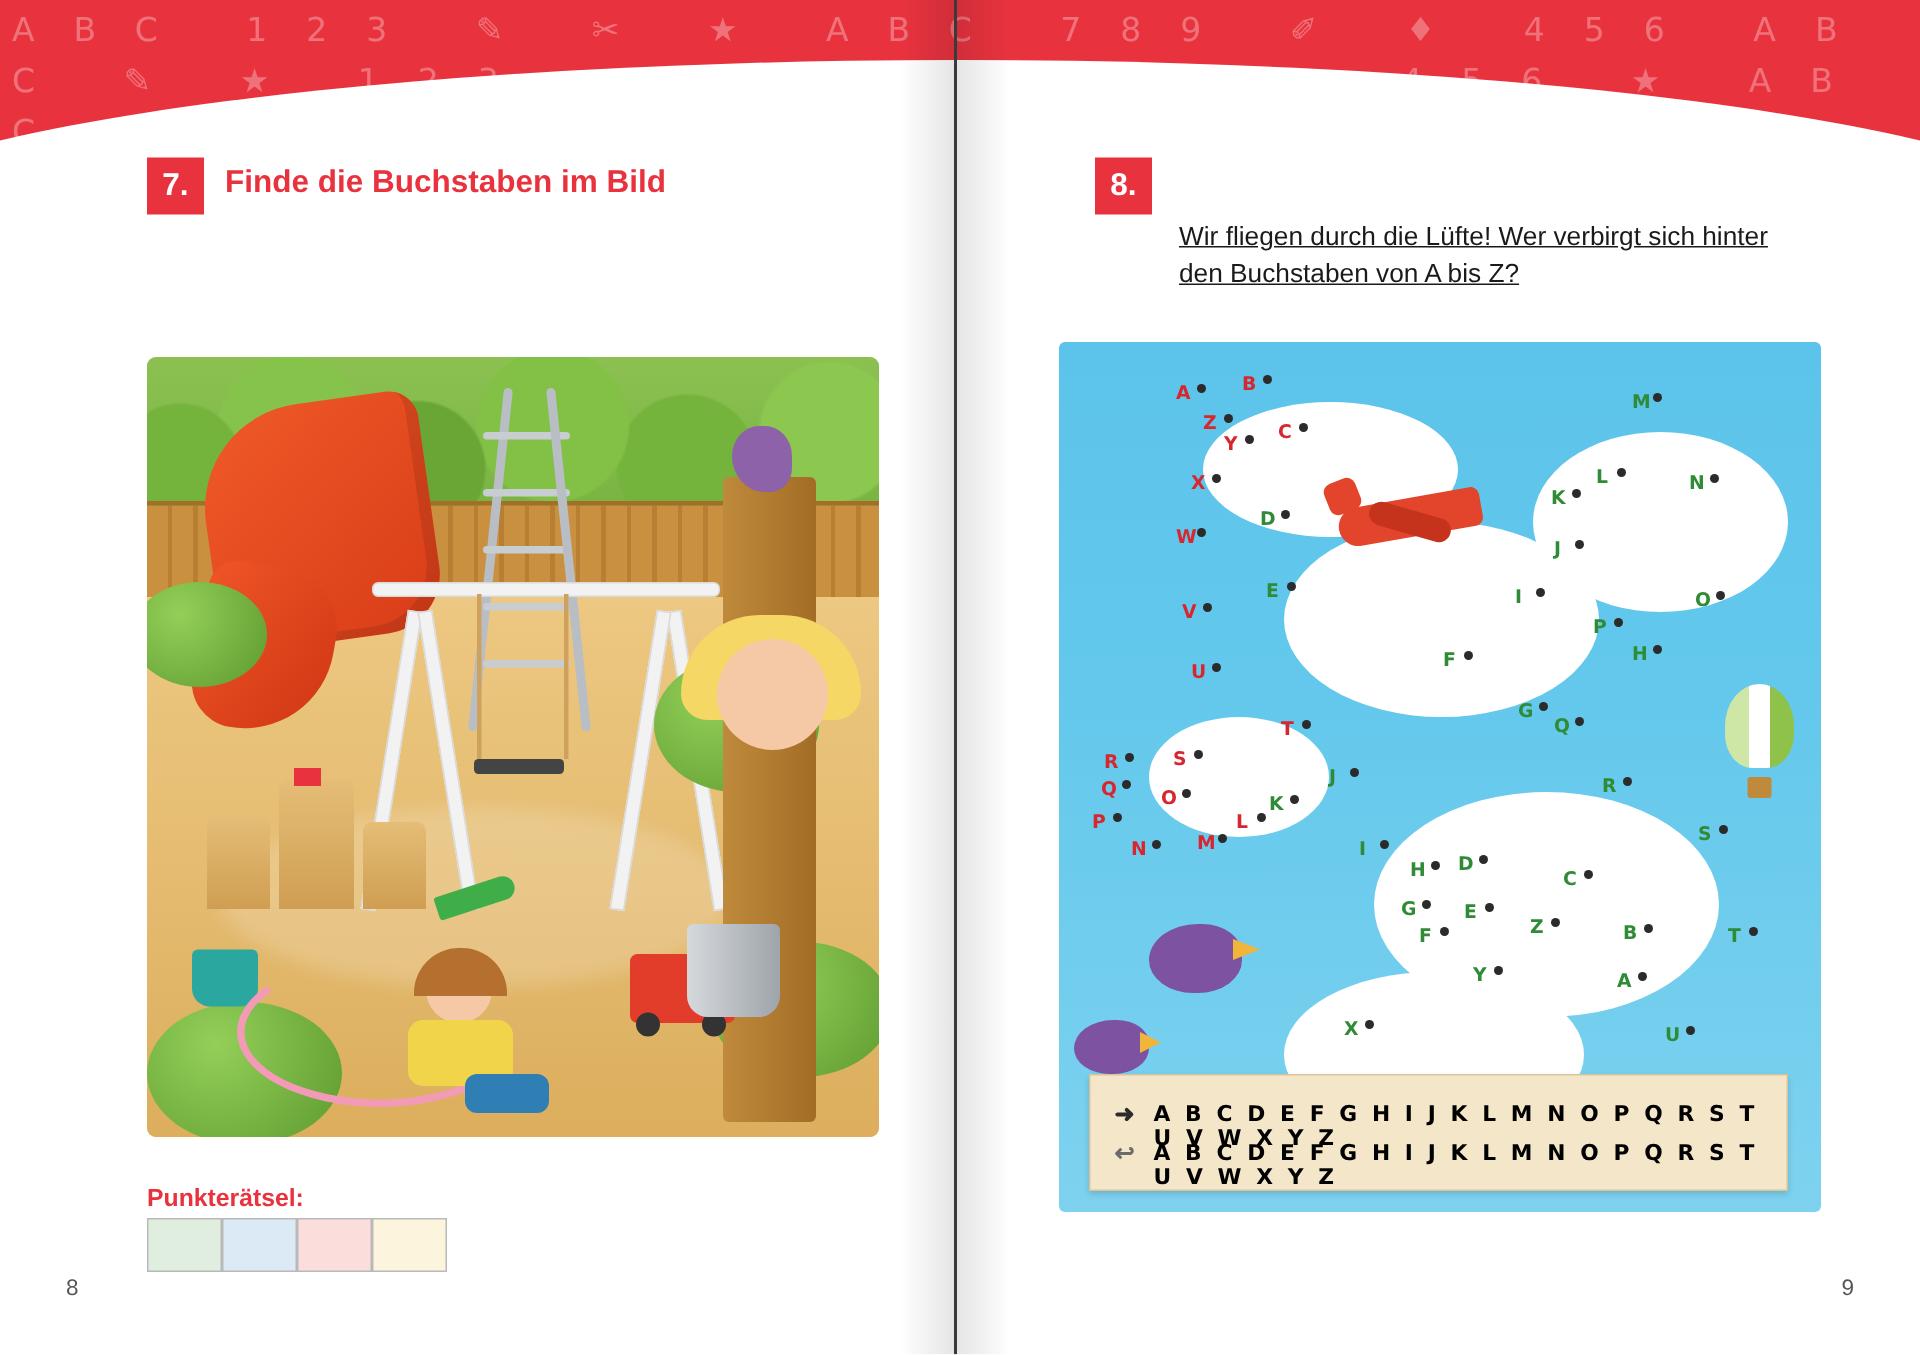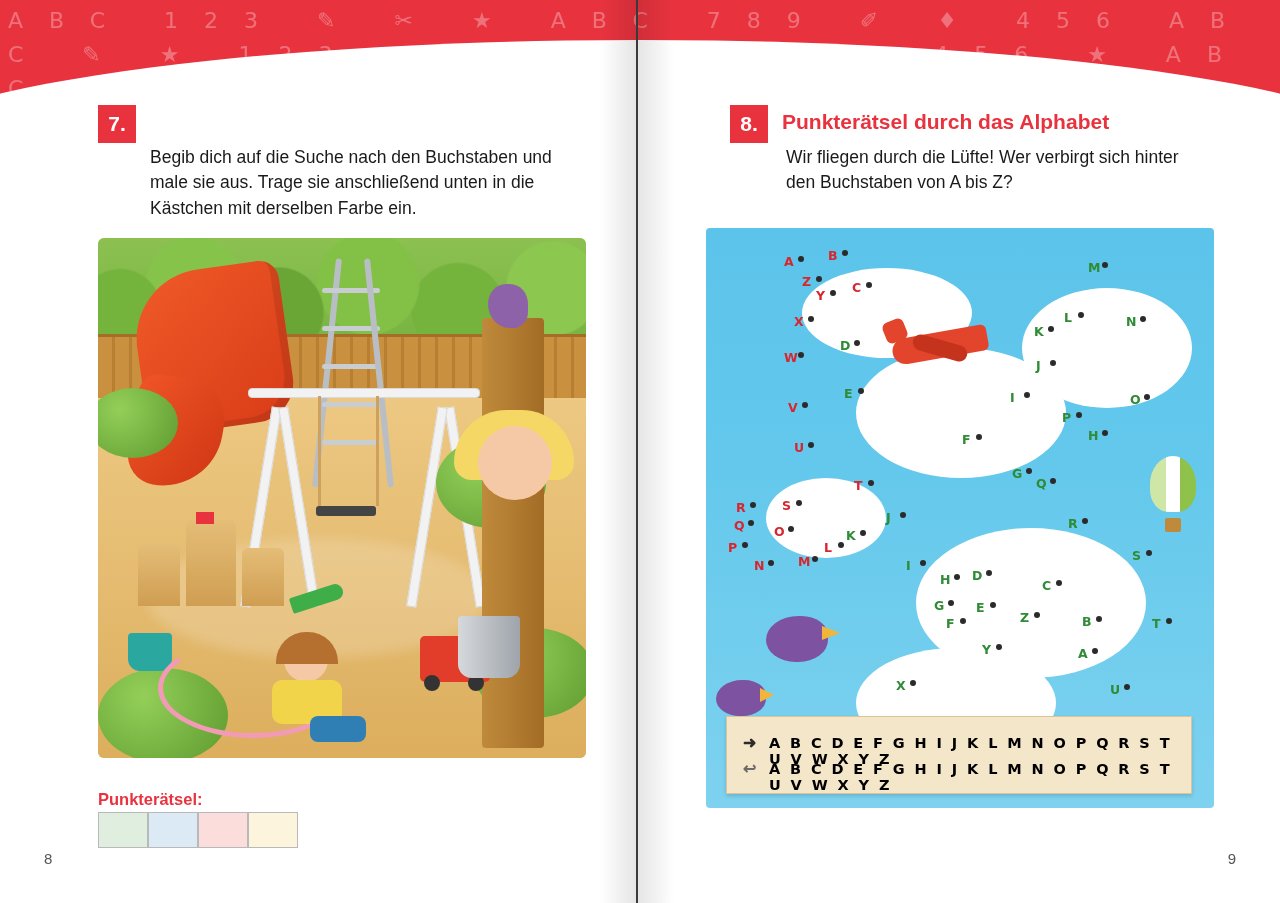--- a/index.html
+++ b/index.html
@@ -410,23 +410,23 @@
 
   <div class="banner">
     <div class="banner-doodles">ABC 123 ✎ ✂ ★ ABC 789 ✐ ♦ 456 ABC ✎ ★ 123 ✂ ABC ♦ 789 ✐ 456 ★ ABC ✎ 123</div>
     <div class="banner-curve"></div>
   </div>
 
   <div class="side-left">
 
     <div class="task-head" style="left:98px; top:105px;">
       <div class="task-num">7.</div>
+      <div class="task-title">Finde die Buchstaben im Bild</div>
     </div>
 
-    <div class="task-desc" style="left:150px; top:145px; width:440px;">Begib dich auf die Suche nach den Buchstaben und male sie aus. Trage sie anschließend unten in die Kästchen mit derselben Farbe ein.</div>
 
     <div class="illus-left">
       <div class="sky-grass"></div>
       <div class="hedge-top"></div>
       <div class="fence"></div>
       <div class="sand"></div>
       <div class="sand-path"></div>
 
       <div class="slide-body"></div>
       <div class="slide-chute"></div>
@@ -494,24 +494,23 @@
   </div>
 
   <div class="spine-shadow-l"></div>
   <div class="spine-shadow-r"></div>
   <div class="spine"></div>
 
   <div class="side-right">
 
     <div class="task-head" style="left:92px; top:105px;">
       <div class="task-num">8.</div>
-      <div class="task-title">Punkterätsel durch das Alphabet</div>
     </div>
 
-    <div class="task-desc" style="left:148px; top:145px; width:400px;">Wir fliegen durch die Lüfte! Wer verbirgt sich hinter den Buchstaben von A bis Z?</div>
+    <div class="task-desc" style="left:148px; top:145px; width:400px;text-decoration:underline;">Wir fliegen durch die Lüfte! Wer verbirgt sich hinter den Buchstaben von A bis Z?</div>
 
     <div class="illus-right" style="left:68px;">
 
       <div class="cloud" style="left:96px; top:40px; width:170px; height:90px;"></div>
       <div class="cloud" style="left:150px; top:120px; width:210px; height:130px;"></div>
       <div class="cloud" style="left:316px; top:60px; width:170px; height:120px;"></div>
       <div class="cloud" style="left:210px; top:300px; width:230px; height:150px;"></div>
       <div class="cloud" style="left:150px; top:420px; width:200px; height:110px;"></div>
       <div class="cloud" style="left:60px; top:250px; width:120px; height:80px;"></div>
 

